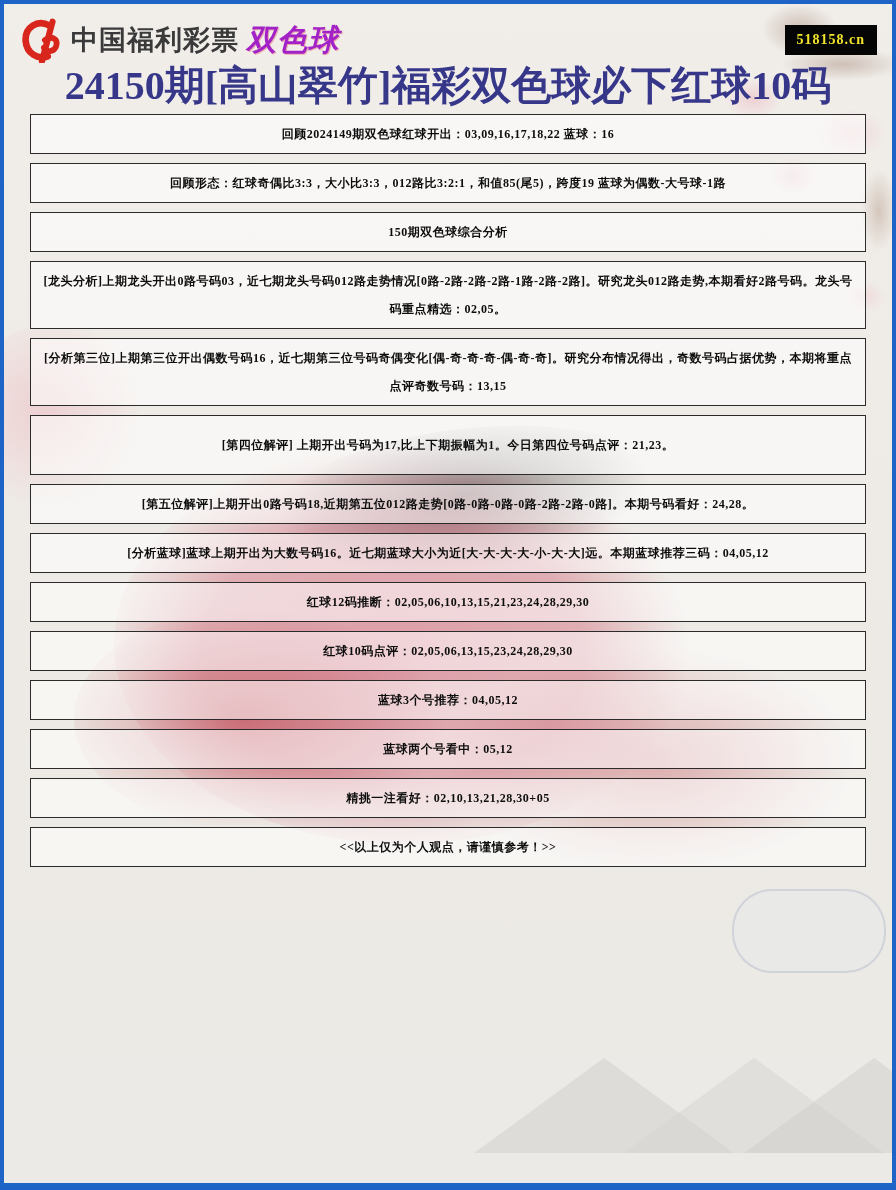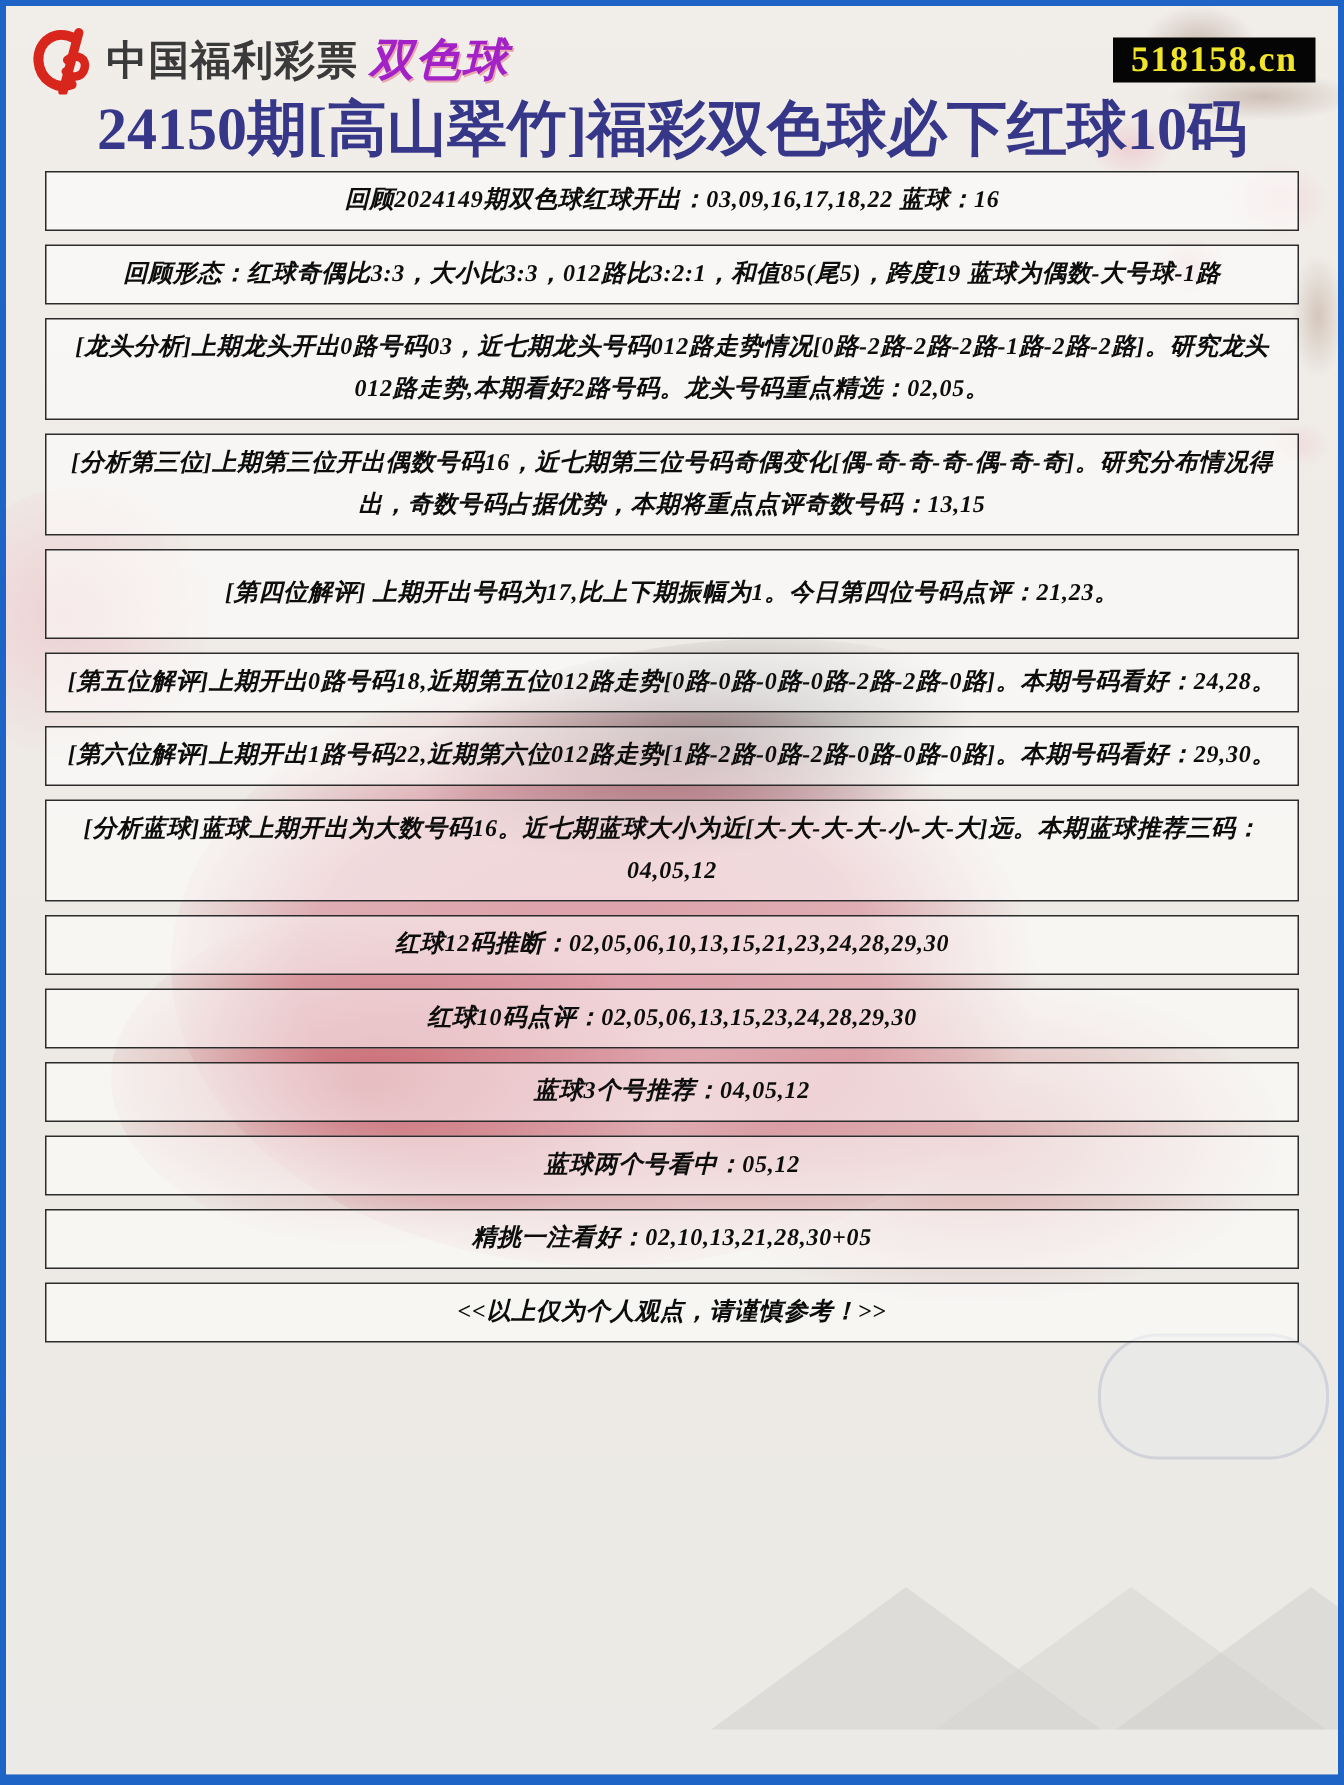--- a/index.html
+++ b/index.html
@@ -65,39 +65,39 @@
   .logo{position:absolute;left:14px;top:13px;display:flex;align-items:center;gap:7px;}
   .logo-icon{width:46px;height:46px;flex:0 0 auto;}
   .brand{font-family:"Liberation Sans","DejaVu Sans",sans-serif;
          font-size:27px;font-weight:bold;color:#3a3a3a;letter-spacing:1px;text-align:center;}
   .product{font-family:"Liberation Sans","DejaVu Sans",sans-serif;
            font-size:30px;font-weight:bold;font-style:italic;color:#a322c8;
            text-shadow:1px 1px 0 rgba(216,38,60,.35);letter-spacing:1px;}
   .site-badge{
     position:absolute;right:15px;top:21px;
     background:#050505;color:#f0e52a;
-    font-size:24px;font-weight:bold;letter-spacing:1px;
+    font-size:14px;font-weight:bold;letter-spacing:1px;
     padding:2px 12px;line-height:26px;
   }
   .title{
     position:absolute;left:0;right:0;top:54px;
     text-align:center;margin:0;
     font-size:40px;font-weight:bold;color:#373789;letter-spacing:0;
     white-space:nowrap;
   }
   
   .rows{position:relative;z-index:1;margin:8px 26px 0 26px;}
   .row{
     box-sizing:border-box;
     border:1px solid #2b2b2b;
     background:rgba(255,255,255,0.55);
     margin-bottom:9px;
     padding:5px 12px;
-    font-size:16px;font-weight:bold;color:#0d0d0d;
-    line-height:28px;letter-spacing:0.5px;font-style:italic;
+    font-size:12px;font-weight:bold;color:#0d0d0d;
+    line-height:28px;letter-spacing:0.5px;
   }
   .row.center{text-align:center;}
   .row.left{text-align:center;}
   .row.tall{padding-top:15px;padding-bottom:15px;}
 </style>
 </head>
 <body>
 
 <div class="page">
 
@@ -124,25 +124,25 @@
       <span class="brand">中国福利彩票</span>
       <span class="product">双色球</span>
     </div>
     <div class="site-badge">518158.cn</div>
     <h1 class="title">24150期[高山翠竹]福彩双色球必下红球10码</h1>
   </div>
 
   <div class="rows" id="rows">
       <div class="row center"><span>回顾2024149期双色球红球开出：03,09,16,17,18,22 蓝球：16</span></div>
       <div class="row left"><span>回顾形态：红球奇偶比3:3，大小比3:3，012路比3:2:1，和值85(尾5)，跨度19 蓝球为偶数-大号球-1路</span></div>
+      <div class="row center"><span>150期双色球综合分析</span></div>
       <div class="row left"><span>[龙头分析]上期龙头开出0路号码03，近七期龙头号码012路走势情况[0路-2路-2路-2路-1路-2路-2路]。研究龙头012路走势,本期看好2路号码。龙头号码重点精选：02,05。</span></div>
       <div class="row left"><span>[分析第三位]上期第三位开出偶数号码16，近七期第三位号码奇偶变化[偶-奇-奇-奇-偶-奇-奇]。研究分布情况得出，奇数号码占据优势，本期将重点点评奇数号码：13,15</span></div>
       <div class="row left tall"><span>[第四位解评] 上期开出号码为17,比上下期振幅为1。今日第四位号码点评：21,23。</span></div>
       <div class="row left"><span>[第五位解评]上期开出0路号码18,近期第五位012路走势[0路-0路-0路-0路-2路-2路-0路]。本期号码看好：24,28。</span></div>
-      <div class="row left"><span>[第六位解评]上期开出1路号码22,近期第六位012路走势[1路-2路-0路-2路-0路-0路-0路]。本期号码看好：29,30。</span></div>
       <div class="row left"><span>[分析蓝球]蓝球上期开出为大数号码16。近七期蓝球大小为近[大-大-大-大-小-大-大]远。本期蓝球推荐三码：04,05,12</span></div>
       <div class="row center"><span>红球12码推断：02,05,06,10,13,15,21,23,24,28,29,30</span></div>
       <div class="row center"><span>红球10码点评：02,05,06,13,15,23,24,28,29,30</span></div>
       <div class="row center"><span>蓝球3个号推荐：04,05,12</span></div>
       <div class="row center"><span>蓝球两个号看中：05,12</span></div>
       <div class="row center"><span>精挑一注看好：02,10,13,21,28,30+05</span></div>
       <div class="row center"><span>&lt;&lt;以上仅为个人观点，请谨慎参考！&gt;&gt;</span></div>
     </div>
 
 </div>

